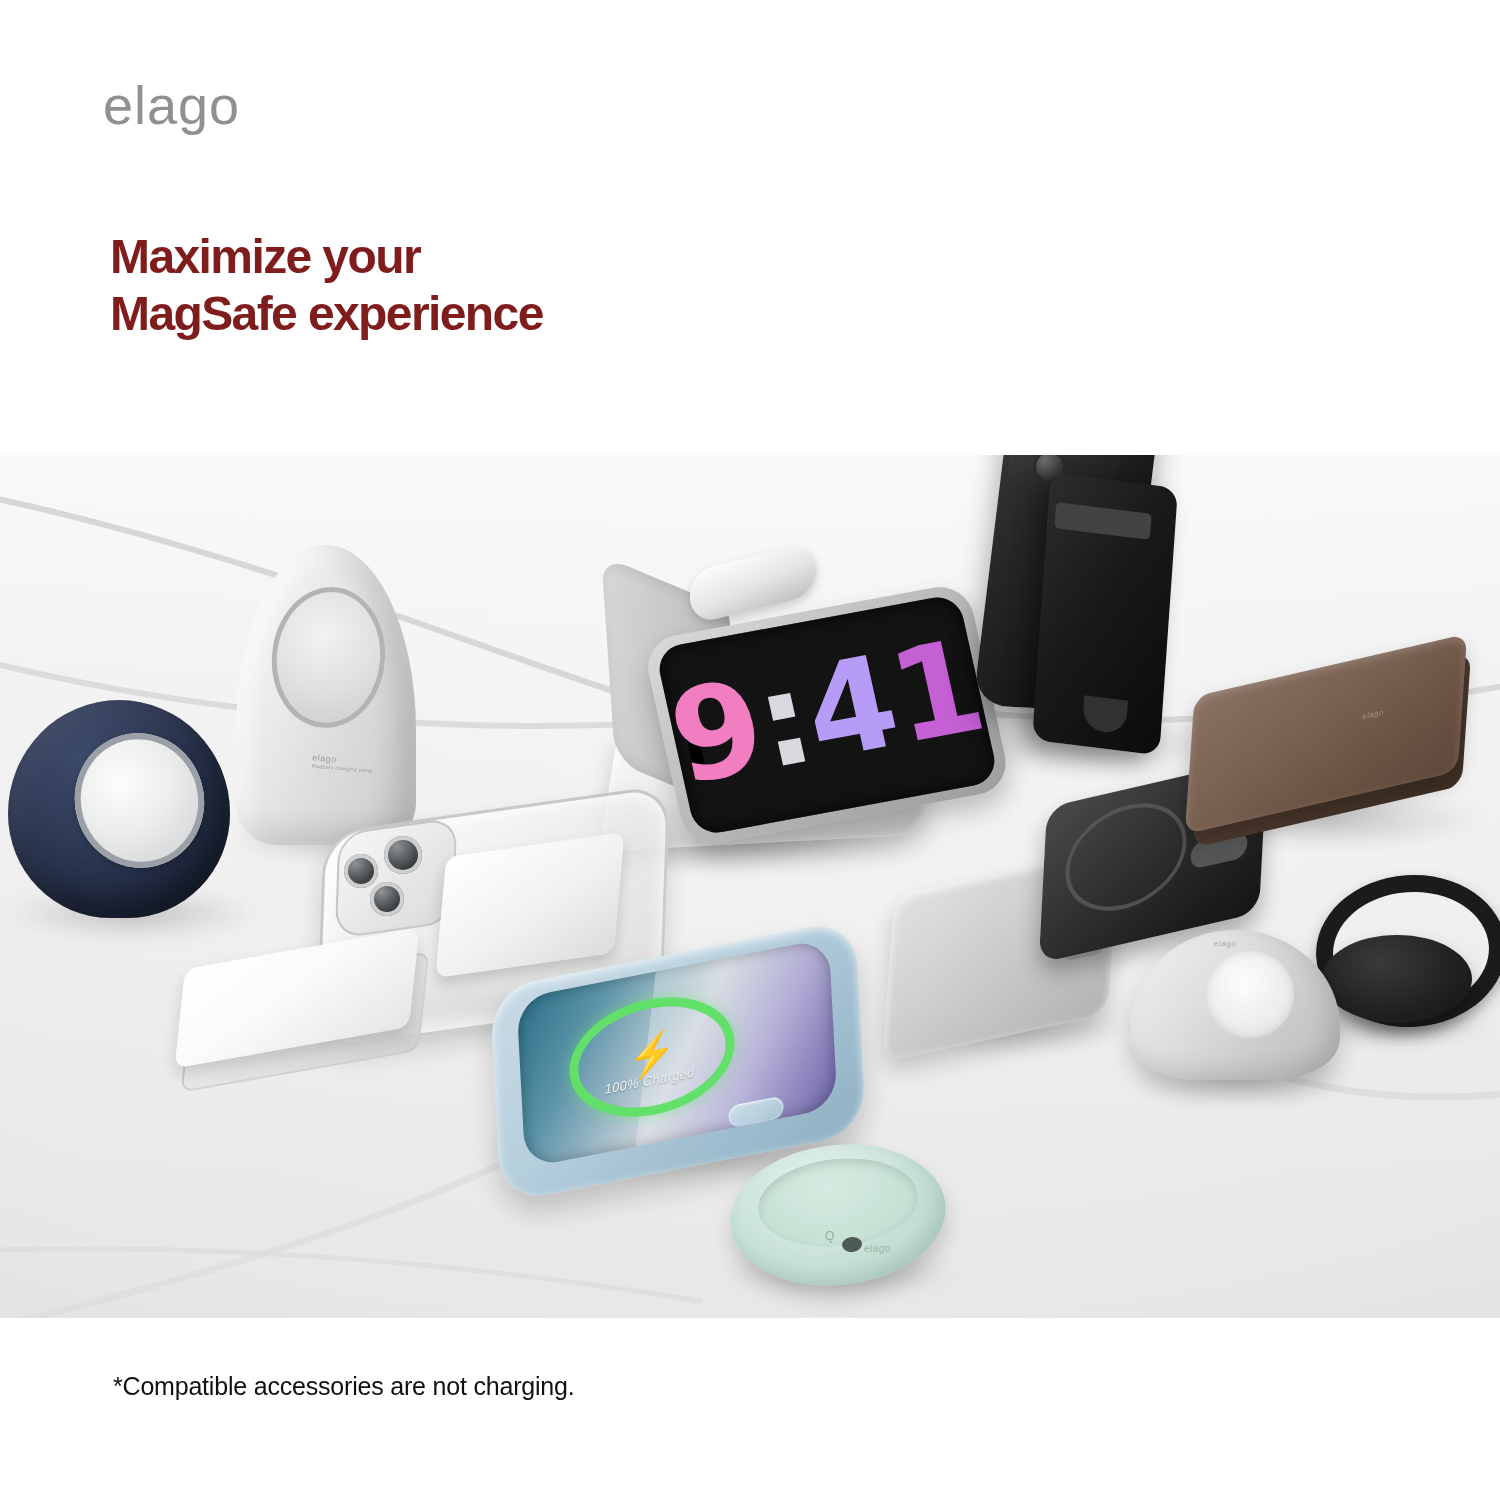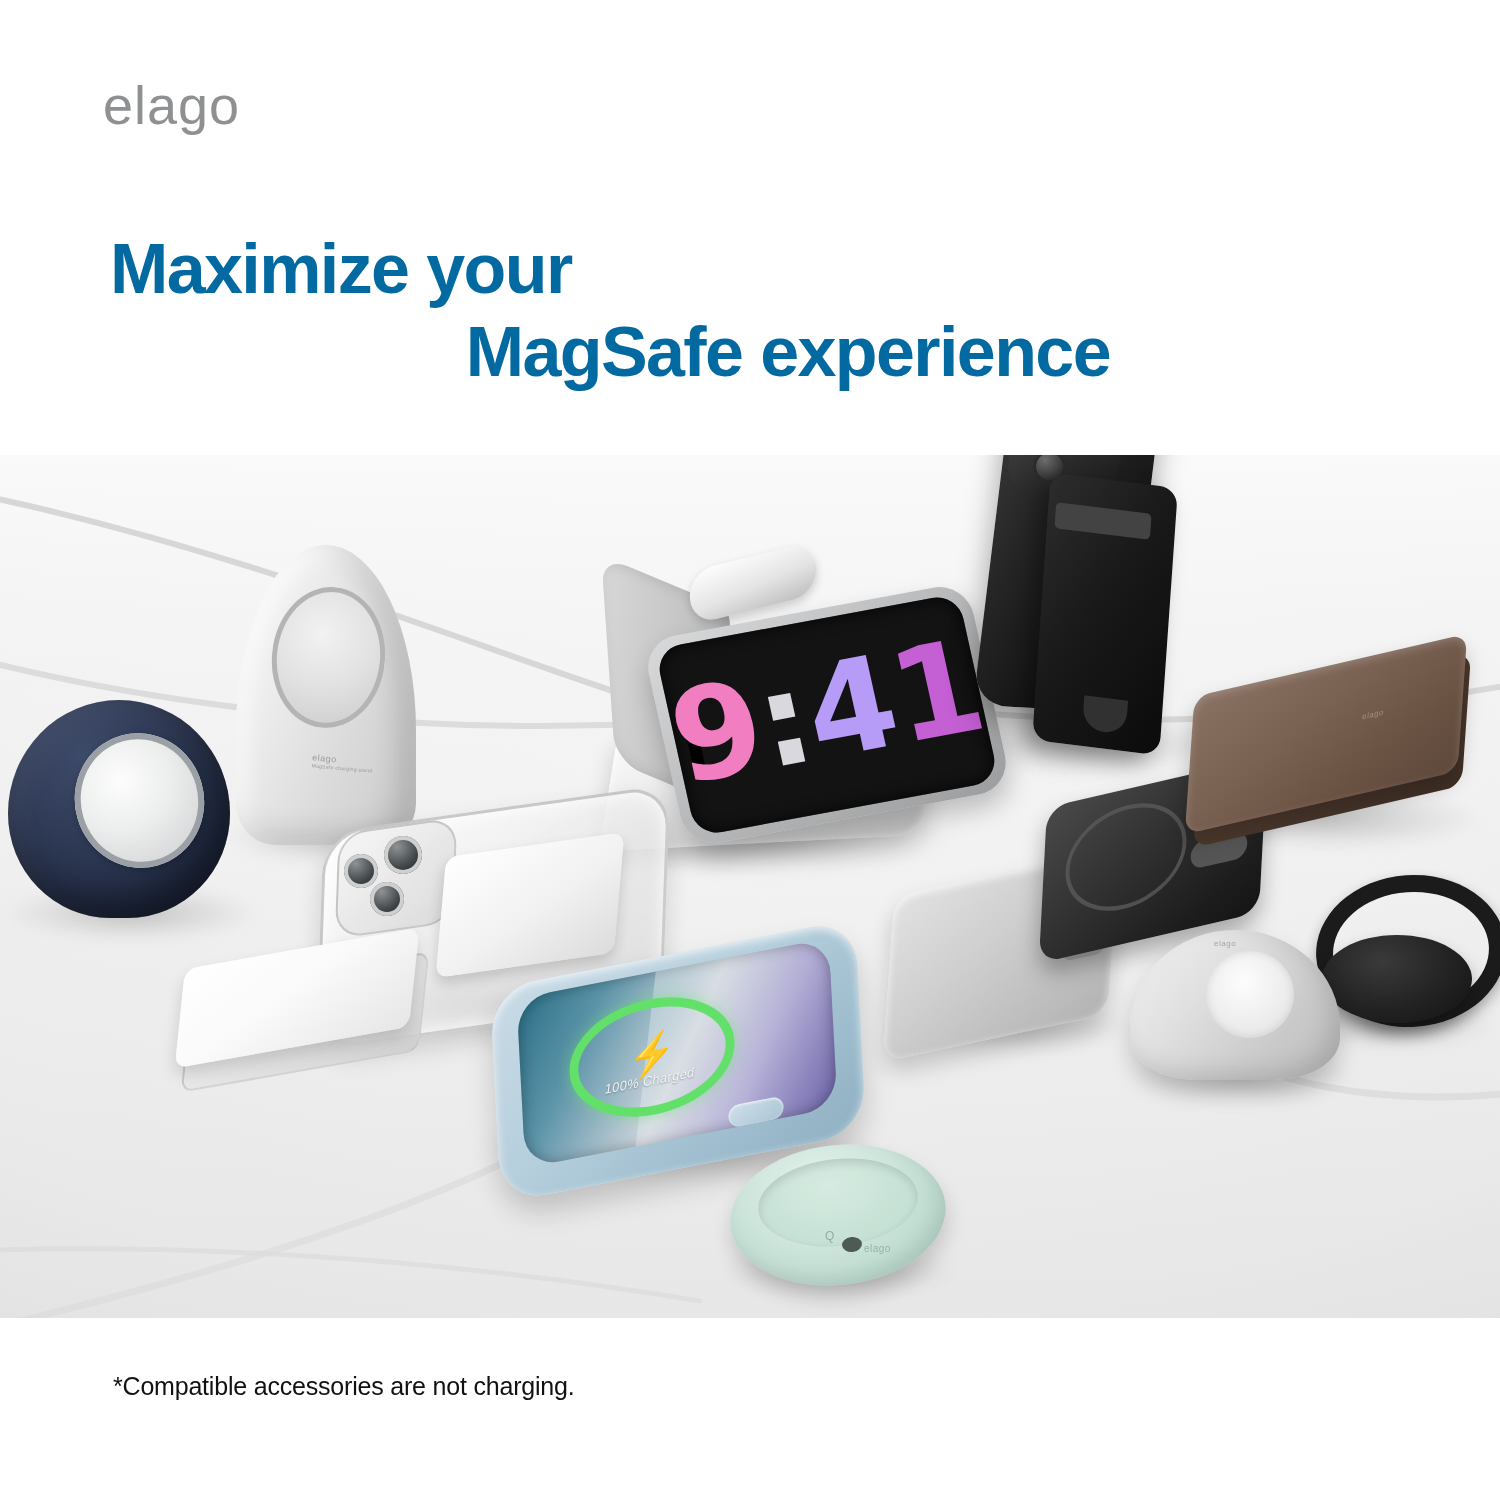--- a/index.html
+++ b/index.html
@@ -14,24 +14,24 @@
   
   .brand-logo{
     position:absolute;left:103px;top:78px;
     font-family:"Liberation Sans", sans-serif;
     font-size:54px;font-weight:400;letter-spacing:1px;
     color:#8e9091;line-height:1;
     user-select:none;
   }
   .headline{
     position:absolute;left:110px;top:228px;width:1000px;
-    font-size:70px;font-weight:700;line-height:1.19;
-    letter-spacing:-1.6px;color:#0369a1;
-  }
-  .headline .l2{display:block;text-align:right;}
+    font-size:48px;font-weight:700;line-height:1.19;
+    letter-spacing:-1.6px;color:#7f1d1d;
+  }
+  .headline .l2{display:block;}
 
   .disclaimer{
     position:absolute;left:113px;top:1372px;
     font-size:25px;font-weight:400;color:#111;letter-spacing:-0.2px;
   }
 
   
   .photo{
     position:absolute;left:0;top:455px;width:1500px;height:863px;
     overflow:hidden;

